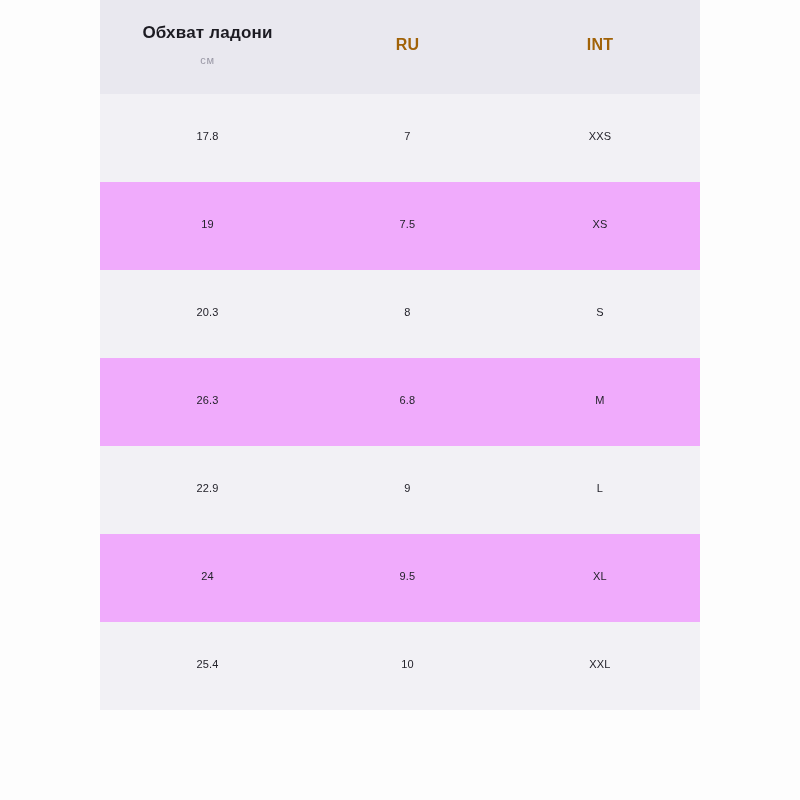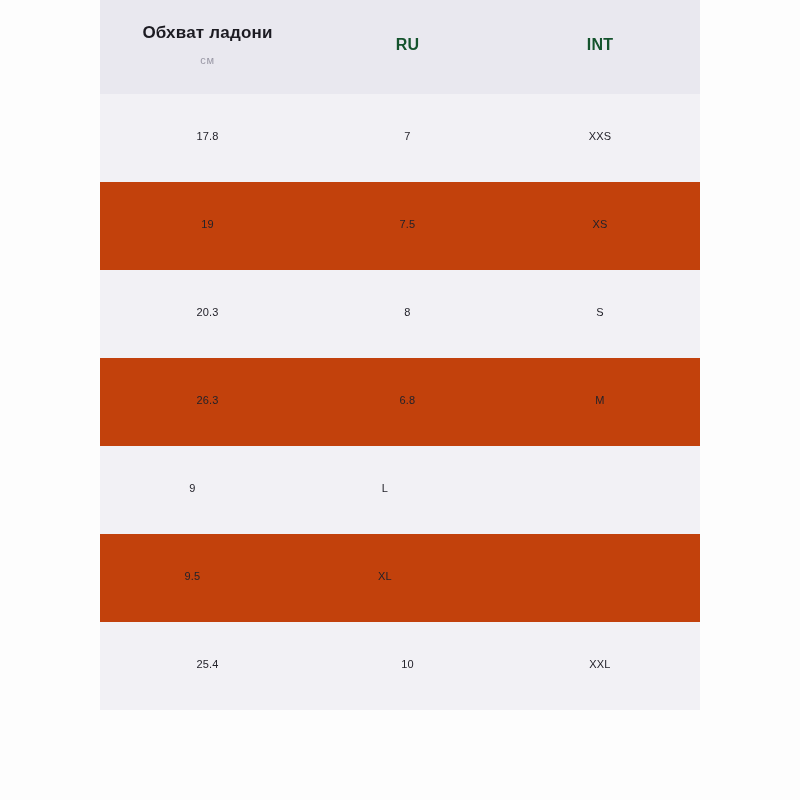--- a/index.html
+++ b/index.html
@@ -40,21 +40,21 @@
   }
 
   .row.header {
     height: 94px;
     background: #E9E8EF;
   }
   .row.odd {
     background: #F2F1F5;
   }
   .row.even {
-    background: #c2410c;
+    background: #f0abfc;
     align-items: center;
   }
   .row.body {
     height: 88px;
   }
 
   .cell {
     display: flex;
     flex-direction: column;
     align-items: center;
@@ -81,21 +81,21 @@
     font-size: 11px;
     font-weight: 400;
     color: #9A98A6;
     margin-top: 12px;
     letter-spacing: 0.6px;
     line-height: 1;
   }
   .header-label {
     font-size: 16px;
     font-weight: 700;
-    color: #14532d;
+    color: #a16207;
     letter-spacing: 0.3px;
     line-height: 1.1;
   }
 
   .cell-value {
     font-size: 11px;
     font-weight: 400;
     color: #23222A;
     letter-spacing: 0.2px;
     line-height: 1.1;
@@ -163,29 +163,35 @@
       </div>
       <div class="cell col-2">
         <span class="cell-value">6.8</span>
       </div>
       <div class="cell col-3">
         <span class="cell-value">M</span>
       </div>
     </div>
 
     <div class="row body odd">
+      <div class="cell col-1">
+        <span class="cell-value">22.9</span>
+      </div>
       <div class="cell col-2">
         <span class="cell-value">9</span>
       </div>
       <div class="cell col-3">
         <span class="cell-value">L</span>
       </div>
     </div>
 
     <div class="row body even">
+      <div class="cell col-1">
+        <span class="cell-value">24</span>
+      </div>
       <div class="cell col-2">
         <span class="cell-value">9.5</span>
       </div>
       <div class="cell col-3">
         <span class="cell-value">XL</span>
       </div>
     </div>
 
     <div class="row body odd">
       <div class="cell col-1">

